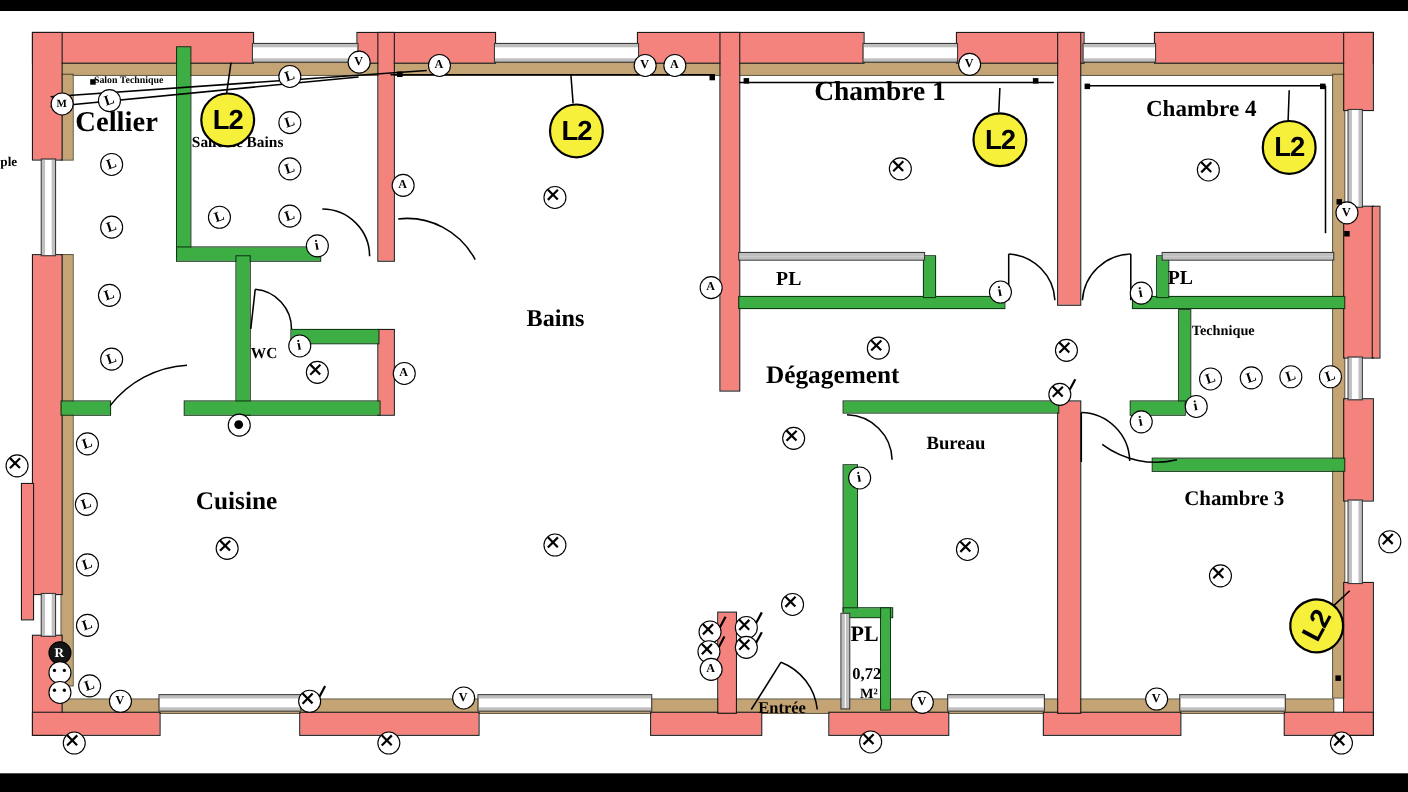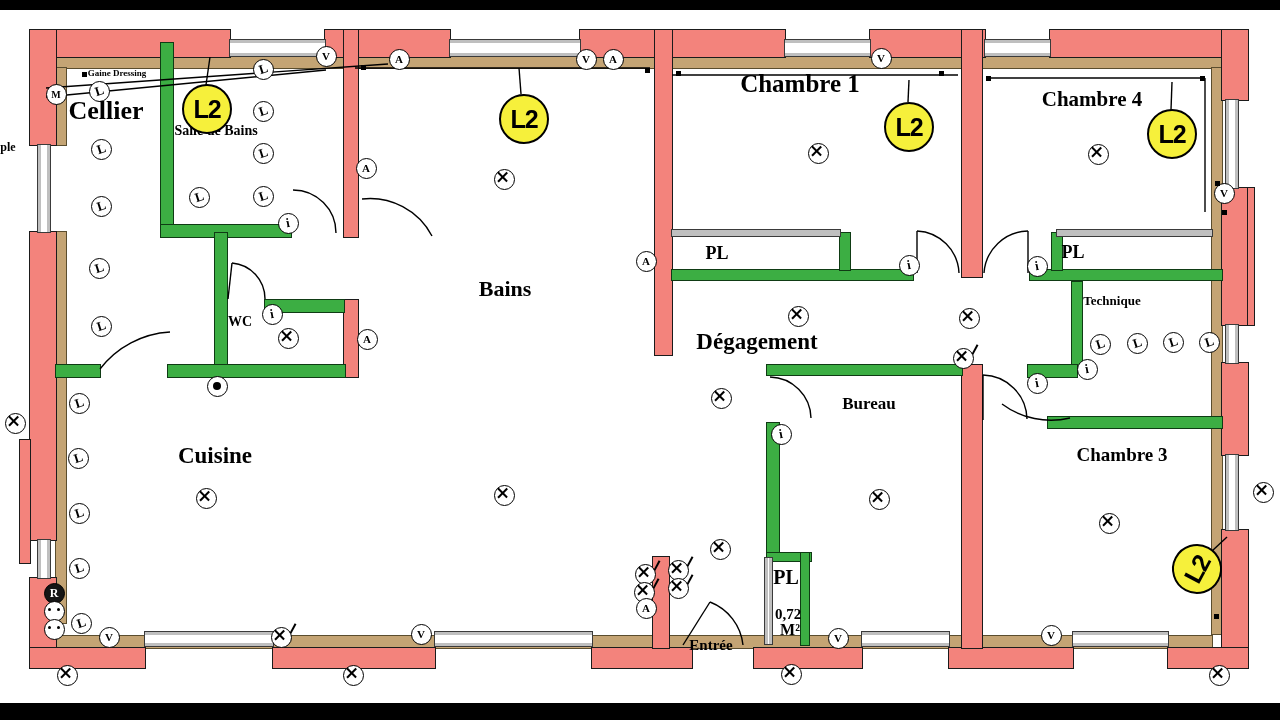--- a/index.html
+++ b/index.html
@@ -368,37 +368,37 @@
     </div>
     <div class="sym X" style="left: 790px; top: 673px;">
       <div class="x1"></div>
       <div class="x2"></div>
     </div>
     <div class="sym X" style="left: 1218px; top: 674px;">
       <div class="x1"></div>
       <div class="x2"></div>
     </div>
     <div class="lbl" style="left: 8px; top: 147px; font-size: 12px;">ple</div>
-    <div class="lbl" style="left: 117px; top: 73px; font-size: 9px;">Gaine Dressing</div>
+    <div class="lbl" style="left: 117px; top: 73px; font-size: 9px;">Salon Technique</div>
     <div class="lbl" style="left: 106px; top: 111px; font-size: 26px;">Cellier</div>
     <div class="lbl" style="left: 216px; top: 131px; font-size: 14px;">Salle de Bains</div>
     <div class="lbl" style="left: 505px; top: 289px; font-size: 22px;">Bains</div>
     <div class="lbl" style="left: 800px; top: 83px; font-size: 25px;">Chambre 1</div>
     <div class="lbl" style="left: 1092px; top: 99px; font-size: 21px;">Chambre 4</div>
     <div class="lbl" style="left: 240px; top: 322px; font-size: 14px;">WC</div>
     <div class="lbl" style="left: 757px; top: 341px; font-size: 23px;">Dégagement</div>
     <div class="lbl" style="left: 869px; top: 403px; font-size: 17px;">Bureau</div>
     <div class="lbl" style="left: 1112px; top: 300px; font-size: 13px;">Technique</div>
     <div class="lbl" style="left: 1122px; top: 454px; font-size: 19px;">Chambre 3</div>
     <div class="lbl" style="left: 215px; top: 455px; font-size: 23px;">Cuisine</div>
     <div class="lbl" style="left: 717px; top: 253px; font-size: 18px;">PL</div>
     <div class="lbl" style="left: 1073px; top: 252px; font-size: 18px;">PL</div>
     <div class="lbl" style="left: 786px; top: 577px; font-size: 20px;">PL</div>
     <div class="lbl" style="left: 788px; top: 614px; font-size: 15px;">0,72</div>
-    <div class="lbl" style="left: 790px; top: 630px; font-size: 16px;">M²</div>
+    <div class="lbl" style="left: 790px; top: 630px; font-size: 13px;">M²</div>
     <div class="lbl" style="left: 711px; top: 645px; font-size: 15px;">Entrée</div>
     <div class="callout" style="left: 205px; top: 107px; background: rgb(246, 240, 59); transform: rotate(0deg);">L2</div>
     <div class="callout" style="left: 522px; top: 117px; background: rgb(246, 240, 59); transform: rotate(0deg);">L2</div>
     <div class="callout" style="left: 907px; top: 125px; background: rgb(246, 240, 59); transform: rotate(0deg);">L2</div>
     <div class="callout" style="left: 1170px; top: 132px; background: rgb(246, 240, 59); transform: rotate(0deg);">L2</div>
     <div class="callout" style="left: 1195px; top: 567px; background: rgb(246, 240, 59); transform: rotate(-62deg);">L2</div>
     <div class="dot" style="left: 84px; top: 74px;"></div>
     <div class="dot" style="left: 363px; top: 67px;"></div>
     <div class="dot" style="left: 647px; top: 70px;"></div>
     <div class="dot" style="left: 678px; top: 73px;"></div>

